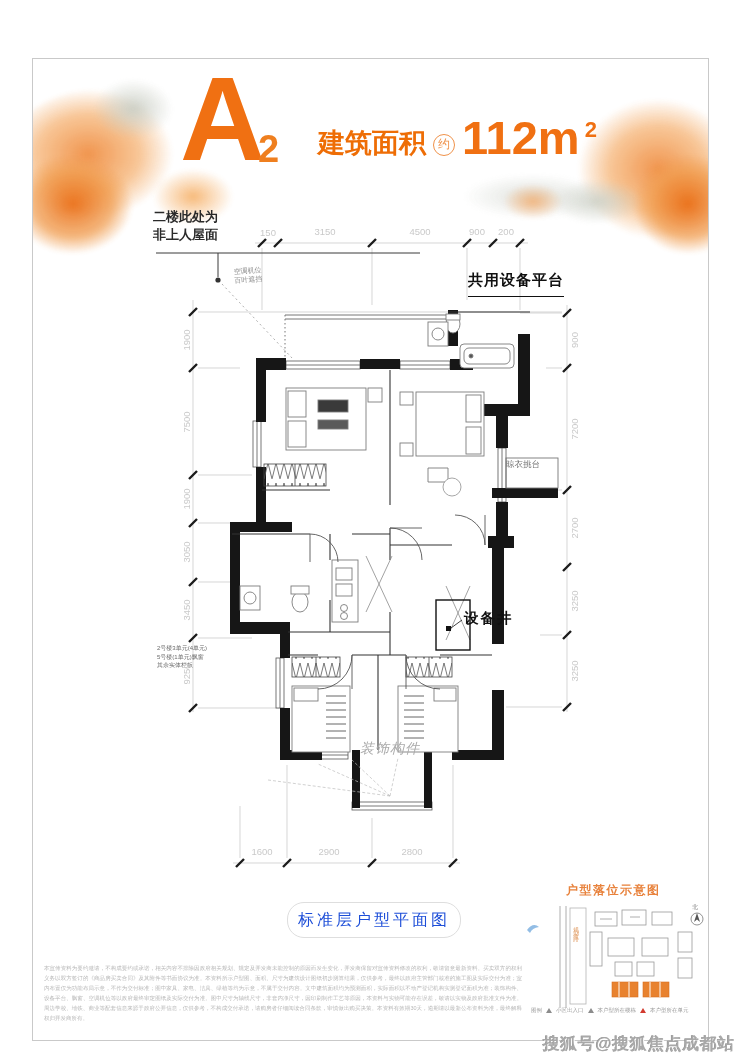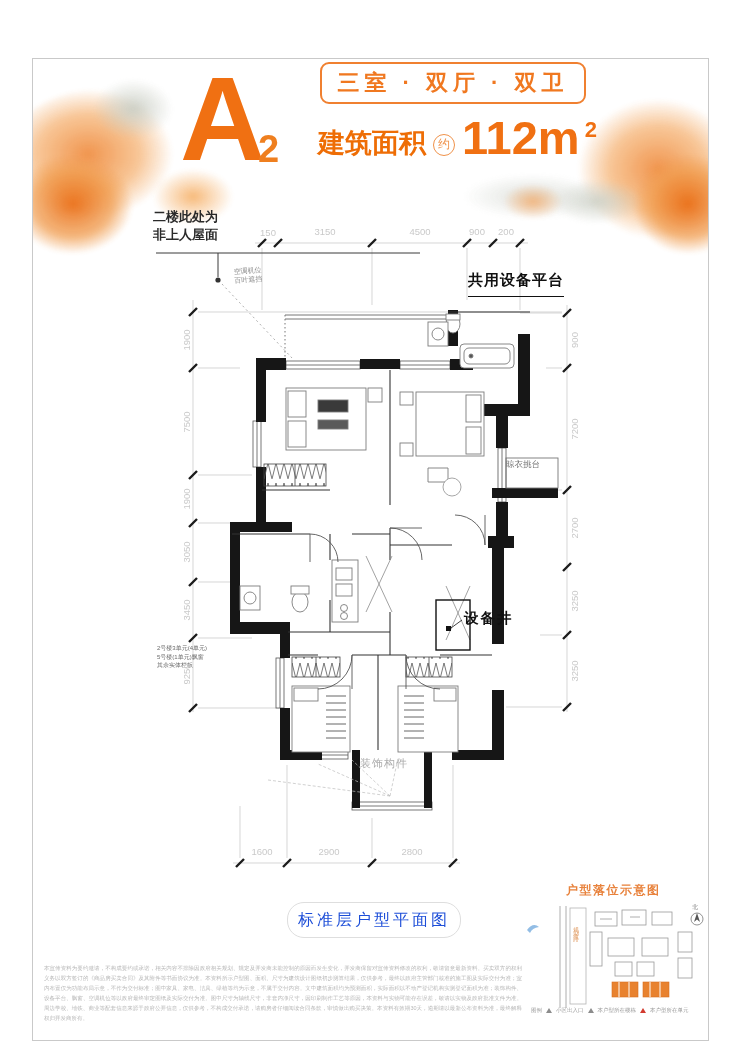--- a/index.html
+++ b/index.html
@@ -22,21 +22,21 @@
   .area-sup{font-size:22px;font-weight:700;color:#f07012;position:relative;top:-18px;left:-2px;}
   
   .plan-svg{left:0;top:0;width:740px;height:1061px;pointer-events:none;}
   .roof-note{left:153px;top:208px;font-size:13px;line-height:1.4;color:#2a2a2a;font-weight:600;}
   .platform-lbl{left:468px;top:271px;font-size:15px;font-weight:700;color:#111;
       border-bottom:1.5px solid #111;padding-bottom:6px;letter-spacing:1px;}
   .ac-note{left:234px;top:266px;font-size:7px;color:#8a8a8a;line-height:1.3;transform:rotate(-4deg);}
   .dry-lbl{left:506px;top:459px;font-size:8.5px;color:#777;}
   .shaft-lbl{left:464px;top:609px;font-size:14.5px;font-weight:700;color:#111;letter-spacing:2px;}
   .side-note{left:157px;top:644px;font-size:6px;color:#6c6c6c;line-height:1.45;}
-  .decor-lbl{left:360px;top:756px;font-size:11px;color:#ababab;letter-spacing:1px;}
+  .decor-lbl{left:360px;top:740px;font-size:14px;color:#ababab;letter-spacing:1px;font-style:italic;}
   .dim{font-size:9.5px;color:#c9c9c9;transform:translate(-50%,-50%);white-space:nowrap;}
   .dim-v{font-size:9.5px;color:#c9c9c9;transform:translate(-50%,-50%) rotate(-90deg);white-space:nowrap;}
   
   .caption-box{left:287px;top:902px;width:172px;height:34px;border:1.5px solid #dedede;border-radius:17px;
       display:flex;align-items:center;justify-content:center;font-size:16px;color:#1d4ed8;letter-spacing:3px;}
   .disclaimer{left:44px;top:957px;width:478px;font-size:5.5px;line-height:10px;color:#b8b8b8;text-align:justify;}
   .inset-title{left:566px;top:882px;font-size:12px;font-weight:700;color:#e8823c;letter-spacing:1.5px;}
   .road-lbl{left:571px;top:922px;writing-mode:vertical-rl;font-size:6px;color:#e2a06a;letter-spacing:3px;}
   .compass-lbl{left:692px;top:903px;font-size:6px;color:#888;}
   .legend{left:531px;top:1007px;display:flex;align-items:center;gap:4px;font-size:5.5px;color:#9a9a9a;white-space:nowrap;}
@@ -62,21 +62,20 @@
       <div class="blob" style="left:545px;top:40px;width:160px;height:140px;background:radial-gradient(closest-side,#ef8a3c,#f5b06fcc 60%,transparent);border-radius:55% 45% 40% 60%;"></div>
       <div class="blob" style="left:600px;top:95px;width:110px;height:100px;background:radial-gradient(closest-side,#e96a10,#f09a4acc 65%,transparent);border-radius:50% 50% 45% 55%;"></div>
       <div class="blob" style="left:520px;top:120px;width:90px;height:45px;background:radial-gradient(closest-side,#cdd1c7,transparent);border-radius:50%;"></div>
       <div class="blob" style="left:430px;top:115px;width:140px;height:45px;background:radial-gradient(closest-side,#ccd0c8b0,transparent);border-radius:50%;"></div>
       <div class="blob" style="left:470px;top:125px;width:60px;height:35px;background:radial-gradient(closest-side,#f2b278,transparent);border-radius:50%;"></div>
     </div>
   </div>
 
   <div class="abs unit-letter">A</div>
   <div class="abs unit-number">2</div>
-  <div class="abs layout-badge">三室 · 双厅 · 双卫</div>
   <div class="abs area-row">
     <span class="area-label">建筑面积</span>
     <span class="area-approx">约</span>
     <span class="area-value">112m</span>
     <span class="area-sup">2</span>
   </div>
 
   <svg class="abs plan-svg" viewBox="0 0 740 1061">
     <defs>
       <pattern id="zz" width="8" height="20" patternUnits="userSpaceOnUse">
@@ -310,14 +309,15 @@
     <span>图例</span>
     <span class="tri"></span>
     <span>小区出入口</span>
     <span class="tri"></span>
     <span>本户型所在楼栋</span>
     <span class="tri red"></span>
     <span>本户型所在单元</span>
   </div>
 
   <p class="abs disclaimer">本宣传资料为要约邀请，不构成要约或承诺，相关内容不排除因政府相关规划、规定及开发商未能控制的原因而发生变化，开发商保留对宣传资料修改的权利，敬请留意最新资料。买卖双方的权利义务以双方签订的《商品房买卖合同》及其附件等书面协议为准。本资料所示户型图、面积、尺寸为建筑设计图纸初步测算结果，仅供参考，最终以政府主管部门核准的施工图及实际交付为准；室内布置仅为功能布局示意，不作为交付标准；图中家具、家电、洁具、绿植等均为示意，不属于交付内容。文中建筑面积均为预测面积，实际面积以不动产登记机构实测登记面积为准；装饰构件、设备平台、飘窗、空调机位等以政府最终审定图纸及实际交付为准。图中尺寸为轴线尺寸，非套内净尺寸，因印刷制作工艺等原因，本资料与实物可能存在误差，敬请以实物及政府批准文件为准。周边学校、地铁、商业等配套信息来源于政府公开信息，仅供参考，不构成交付承诺，请购房者仔细阅读合同条款，审慎做出购买决策。本资料有效期30天，逾期请以最新公布资料为准，最终解释权归开发商所有。</p>
+  <div class="abs watermark">搜狐号@搜狐焦点成都站</div>
 
 </div>
 
 </body></html>

